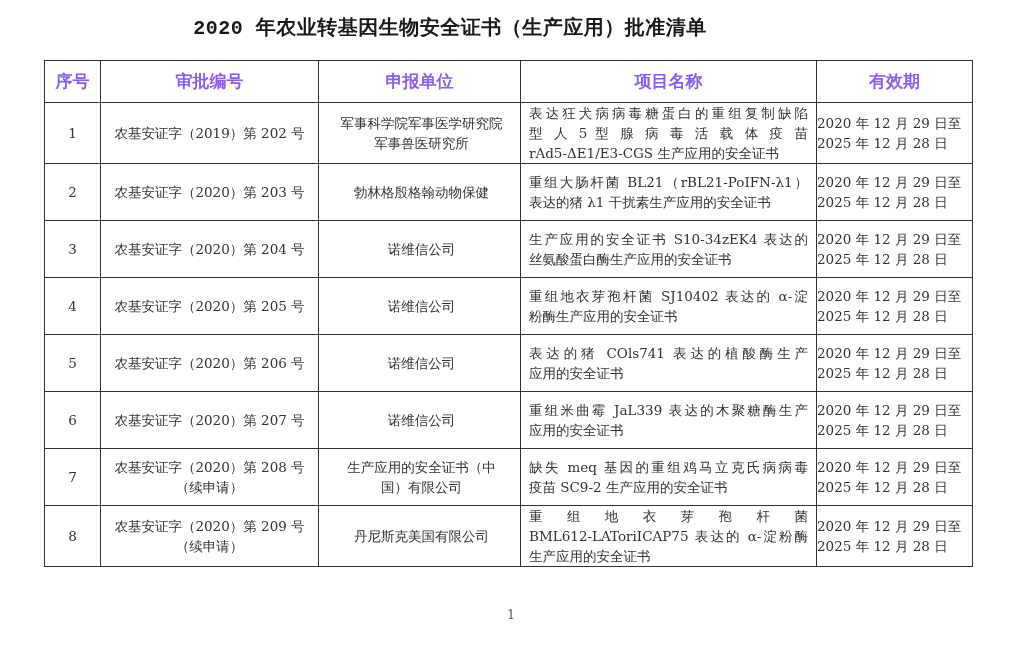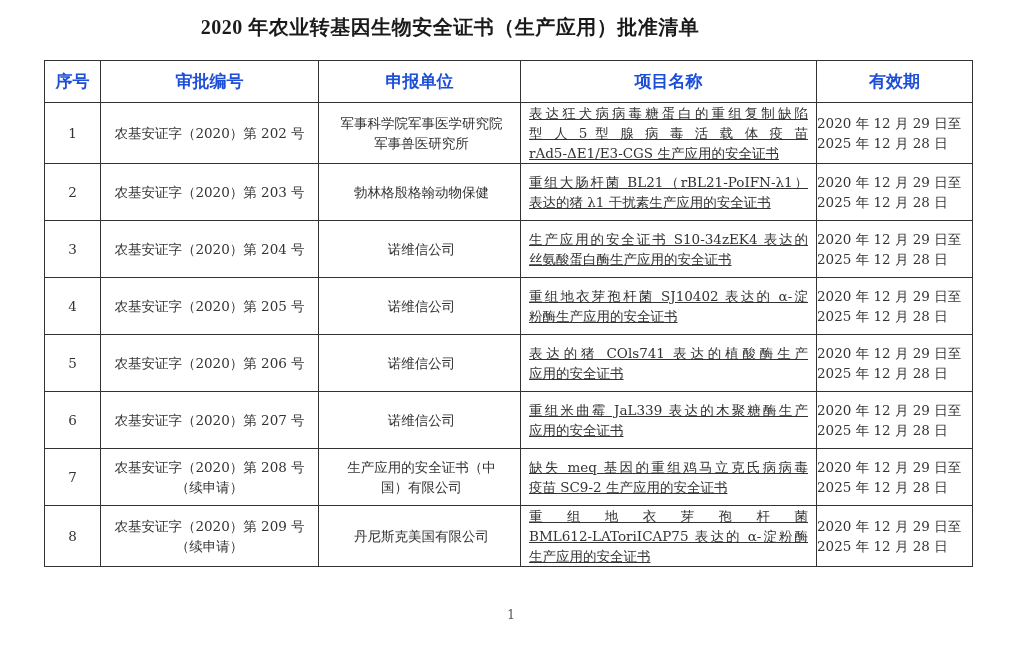--- a/index.html
+++ b/index.html
@@ -4,52 +4,52 @@
   <style>
     html, body { margin: 0; padding: 0; background: #ffffff; }
     body {
       width: 1022px; height: 670px; position: relative; overflow: hidden;
       font-family: "DejaVu Serif", "Liberation Serif", serif;
       color: #222;
     }
     .title {
       position: absolute; left: 0; top: 14px; width: 900px;
       text-align: center;
-      font-family: Liberation Serif, serif;
+      font-family: Liberation Mono, monospace;
       font-size: 20px; font-weight: bold; color: #1a1a1a;
       letter-spacing: 0.5px;
     }
     table.cert {
       position: absolute; left: 44px; top: 60px;
       width: 928px;
       border-collapse: collapse;
       table-layout: fixed;
     }
     table.cert th, table.cert td {
       border: 1.5px solid #333;
       padding: 0;
       vertical-align: middle;
     }
     table.cert th {
       height: 41px;
       font-family: "DejaVu Sans", "Liberation Sans", sans-serif;
-      font-size: 17px; font-weight: bold; color: #1d4ed8;
+      font-size: 17px; font-weight: bold; color: #8b5cf6;
       text-align: center;
     }
     table.cert td {
       font-size: 13.5px; line-height: 20px; color: #333;
     }
     tr.r td { height: 56px; }
     td.seq { text-align: center; }
     td.num { text-align: center; }
     td.unit { text-align: center; padding-left: 8px !important; padding-right: 4px !important; }
     td.proj { text-align: justify; padding-left: 8px !important; padding-right: 8px !important; }
     td.val { text-align: left; }
     .line { display: block; }
-    .proj .line { text-align: justify; text-align-last: justify; text-decoration: underline; }
+    .proj .line { text-align: justify; text-align-last: justify; }
     .proj .line.last { text-align-last: left; }
     .pageno {
       position: absolute; left: 0; width: 1022px; top: 608px;
       text-align: center; font-size: 12px; color: #555;
     }
   </style>
 </head>
 <body>
 
 <div class="title">2020 年农业转基因生物安全证书（生产应用）批准清单</div>
@@ -69,21 +69,21 @@
       <th>申报单位</th>
       <th>项目名称</th>
       <th>有效期</th>
     </tr>
   </thead>
   <tbody id="tbody">
 
     <tr class="r">
       <td class="seq">1</td>
       <td class="num">
-        <span class="line">农基安证字（2020）第 202 号</span>
+        <span class="line">农基安证字（2019）第 202 号</span>
       </td>
       <td class="unit">
         <span class="line">军事科学院军事医学研究院</span>
         <span class="line">军事兽医研究所</span>
       </td>
       <td class="proj">
         <span class="line">表达狂犬病病毒糖蛋白的重组复制缺陷</span>
         <span class="line">型 人 5 型 腺 病 毒 活 载 体 疫 苗</span>
         <span class="line last">rAd5-ΔE1/E3-CGS 生产应用的安全证书</span>
       </td>

